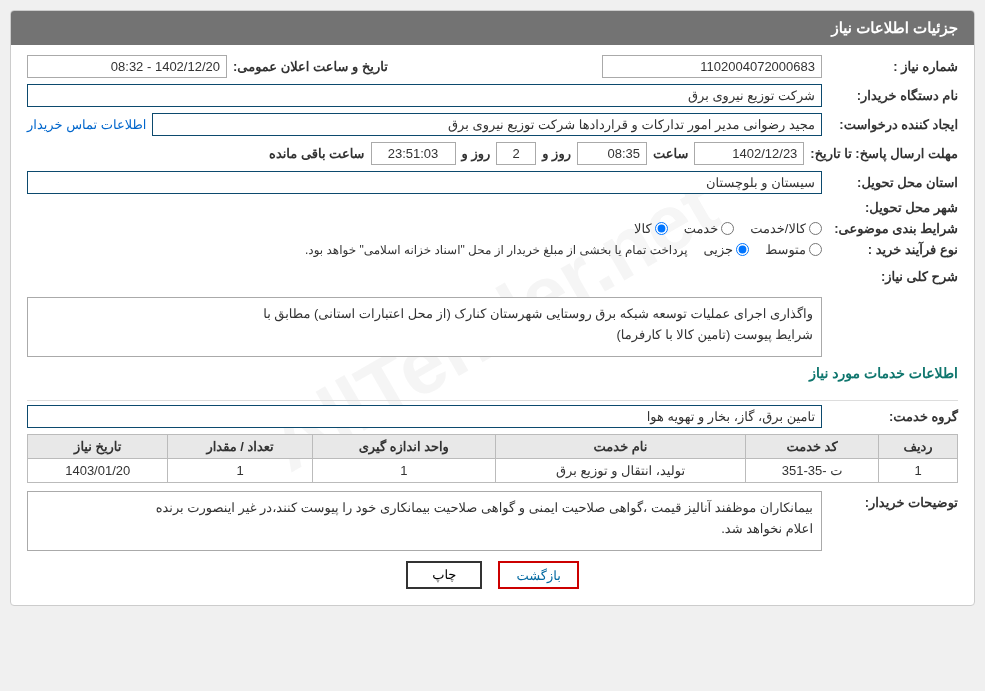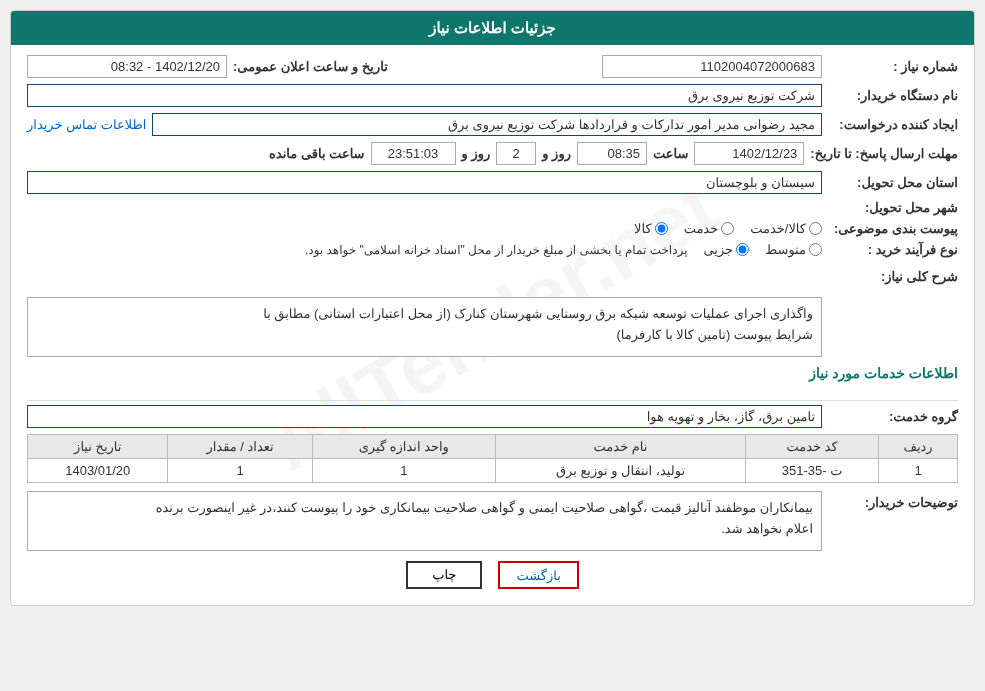--- a/index.html
+++ b/index.html
@@ -16,24 +16,23 @@
       background: #f0f0f0;
       padding: 10px;
     }
     .main-card {
       background: #fff;
       border: 1px solid #ccc;
       border-radius: 4px;
       overflow: hidden;
     }
     .card-header {
-      background: #0f766e;
+      background: #737373;
       color: #fff;
-      text-align: center;
-      padding: 8px 8px;
+      padding: 8px 16px;
       font-size: 15px;
       font-weight: bold;
     }
     .card-body {
       padding: 10px 16px;
     }
     .form-row {
       display: flex;
       align-items: center;
       margin-bottom: 6px;
@@ -105,21 +104,21 @@
     .services-table {
       width: 100%;
       border-collapse: collapse;
       margin-bottom: 8px;
     }
     .services-table th {
       background: #e8e8e8;
       border: 1px solid #bbb;
       padding: 4px 8px;
       text-align: center;
-      font-weight: normal;
+      font-weight: bold;
     }
     .services-table td {
       border: 1px solid #bbb;
       padding: 4px 8px;
       text-align: center;
     }
     .buyer-notes {
       display: flex;
       align-items: flex-start;
       gap: 6px;
@@ -234,21 +233,21 @@
         <div class="form-row">
           <span class="label-cell">استان محل تحویل:</span>
           <div class="value-box">سیستان و بلوچستان</div>
         </div>
 
         <div class="form-row">
           <span class="label-cell">شهر محل تحویل:</span>
         </div>
 
         <div class="form-row">
-          <span class="label-cell">پیوست بندی موضوعی:</span>
+          <span class="label-cell">شرایط بندی موضوعی:</span>
           <div class="radio-group">
             <div class="radio-item">
               <input type="radio" name="category" style="">
               <span>کالا/خدمت</span>
             </div>
             <div class="radio-item">
               <input type="radio" name="category" style="">
               <span>خدمت</span>
             </div>
             <div class="radio-item">

